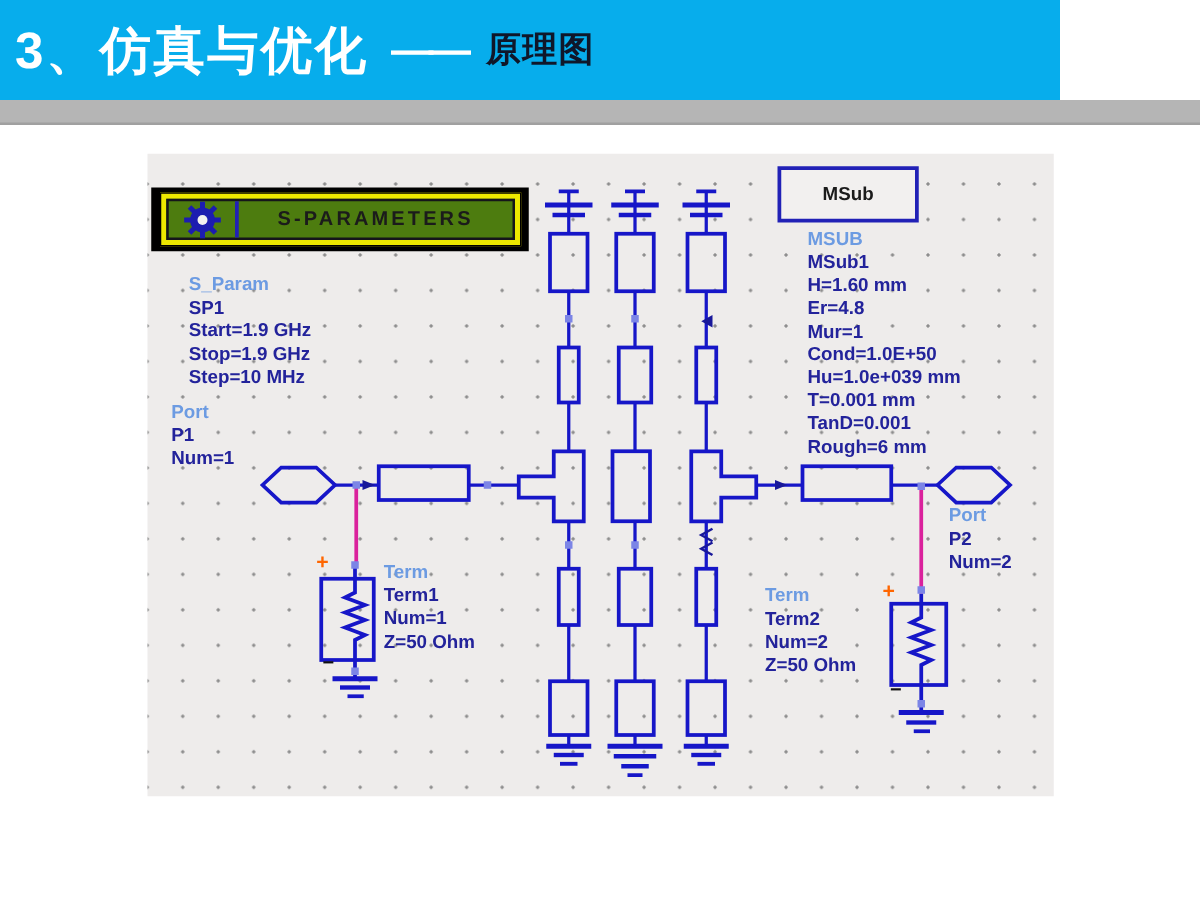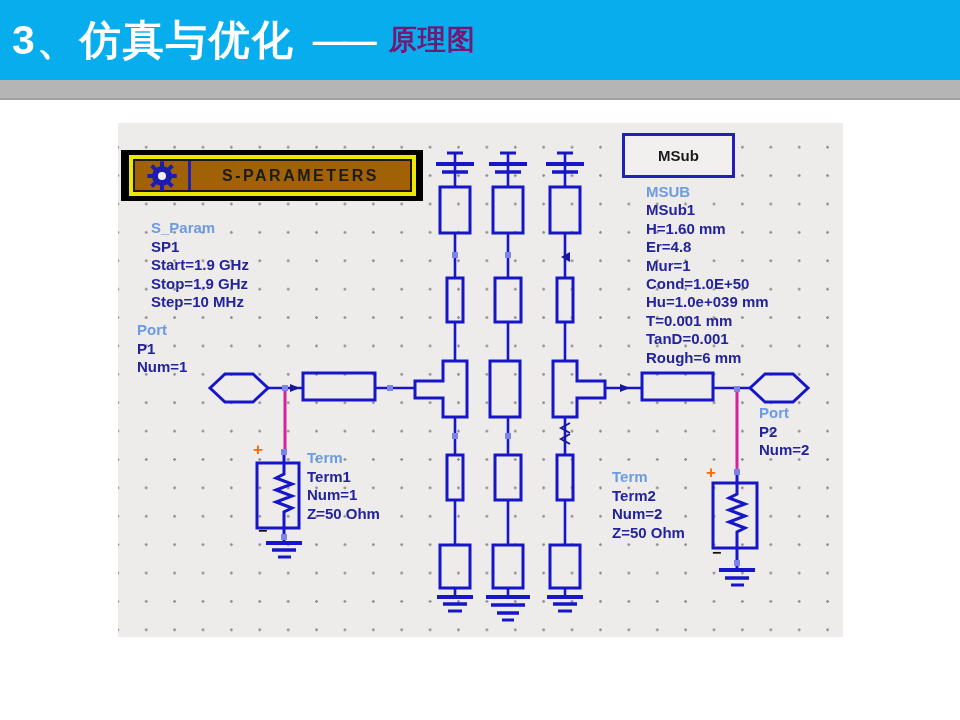--- a/index.html
+++ b/index.html
@@ -1,40 +1,40 @@
 <!DOCTYPE html>
 <html><head>
 <meta charset="utf-8">
 <style>
   * { margin:0; padding:0; box-sizing:border-box; }
   body { width:960px; height:720px; background:#ffffff; font-family:"Liberation Sans", sans-serif; overflow:hidden; }
   .slide { position:relative; width:960px; height:720px; background:#ffffff; }
 
   
-  .banner { position:absolute; left:0; top:0; width:960px; height:80px; background:#07ADEC;
+  .banner { position:absolute; left:0; top:0; width:848px; height:80px; background:#07ADEC;
             display:flex; align-items:center; }
   .t-main { color:#ffffff; font-weight:700; font-size:41px; letter-spacing:2px; padding-left:12px; }
   .t-dash { color:#ffffff; font-weight:700; font-size:34px; letter-spacing:-4px; margin-left:18px; }
-  .t-sub  { color:#701a75; font-weight:700; font-size:28px; margin-left:16px; letter-spacing:1px; }
+  .t-sub  { color:#0f172a; font-weight:700; font-size:28px; margin-left:16px; letter-spacing:1px; }
   .gray-bar { position:absolute; left:0; top:80px; width:960px; height:20px; background:#B5B5B5;
               border-bottom:2px solid #A0A0A0; }
 
   
   .canvas { position:absolute; left:118px; top:123px; width:725px; height:514px;
             background-color:#EEECEB;
             background-image:radial-gradient(circle, #8d8d8d 1.1px, rgba(0,0,0,0) 1.5px);
             background-size:28.4px 28.4px; background-position:14px 10px; }
   .schem { position:absolute; left:0; top:0; width:725px; height:514px; }
 
   
   .sp-shadow { position:absolute; left:3px; top:27px; width:302px; height:51px; background:#000; }
   .sp-box { position:absolute; left:10px; top:31px; width:289px; height:43px;
             background:#EDE800; border:1px solid #000; }
   .sp-inner { position:absolute; left:4px; top:4px; right:4px; bottom:4px;
-              background:#a16207; border:2px solid #15151a; display:flex; align-items:stretch; }
+              background:#4d7c0f; border:2px solid #15151a; display:flex; align-items:stretch; }
   .sp-icon-cell { width:56px; display:flex; align-items:center; justify-content:center;
                   border-right:3px solid #2121B6; }
   .sp-label { flex:1; display:flex; align-items:center; justify-content:center;
               font-size:16px; font-weight:600; letter-spacing:2.5px; color:#1b1b1b; }
 
   
   .msub-box { position:absolute; left:504px; top:10px; width:113px; height:45px;
               background:#F2F0EF; border:3px solid #2121B6; display:flex;
               align-items:center; justify-content:center;
               font-size:15px; font-weight:600; color:#1b1b1b; }

